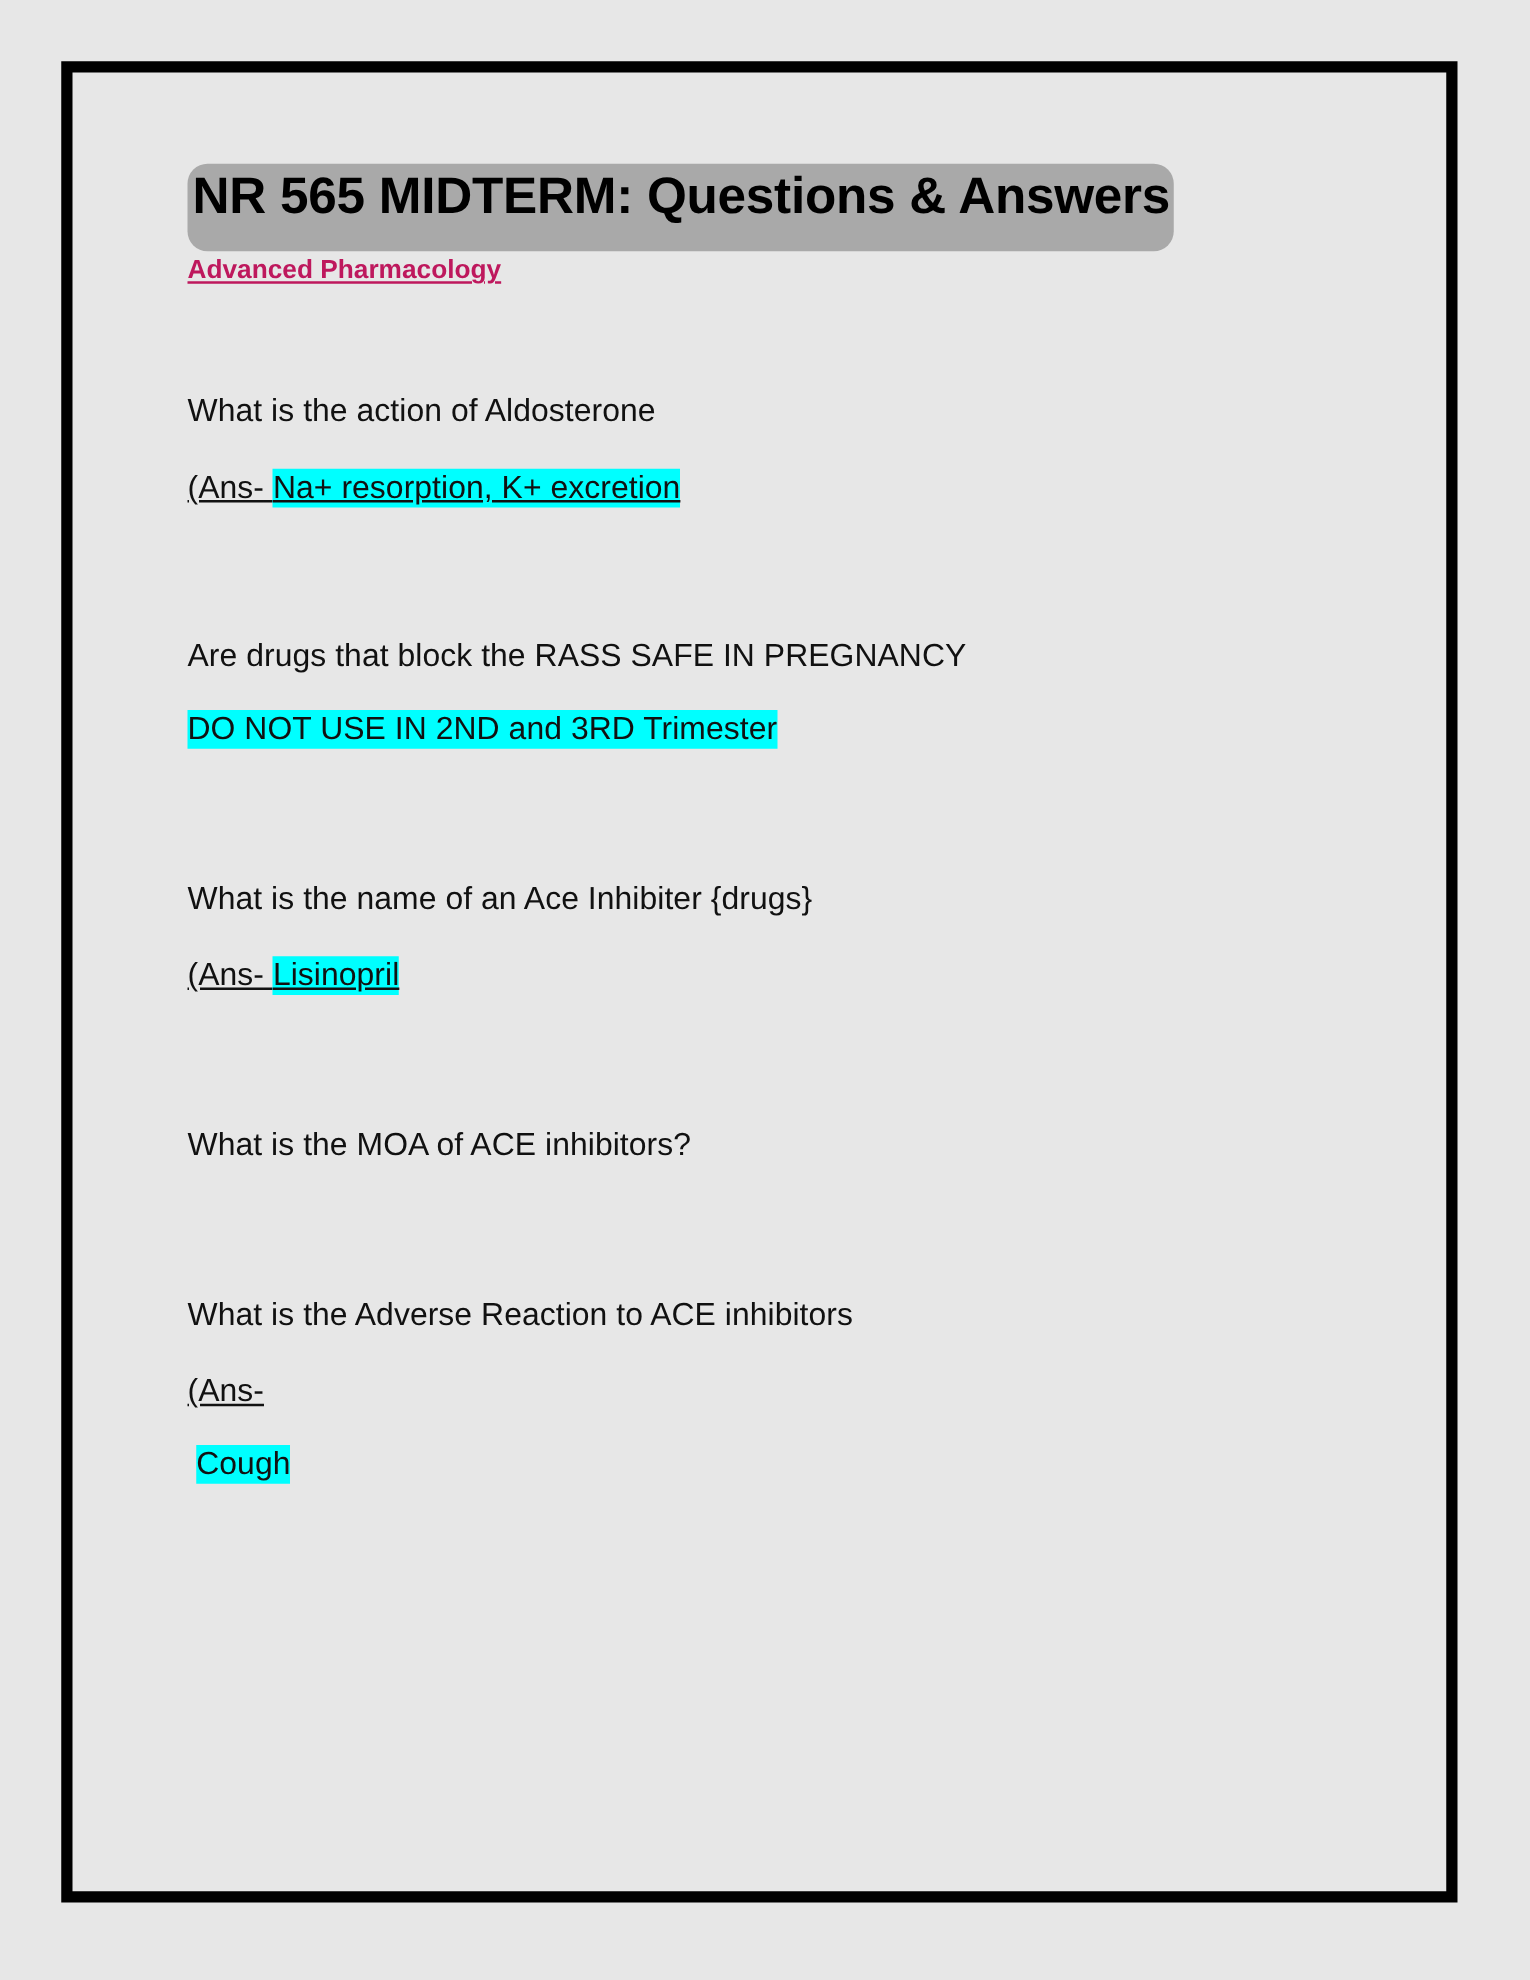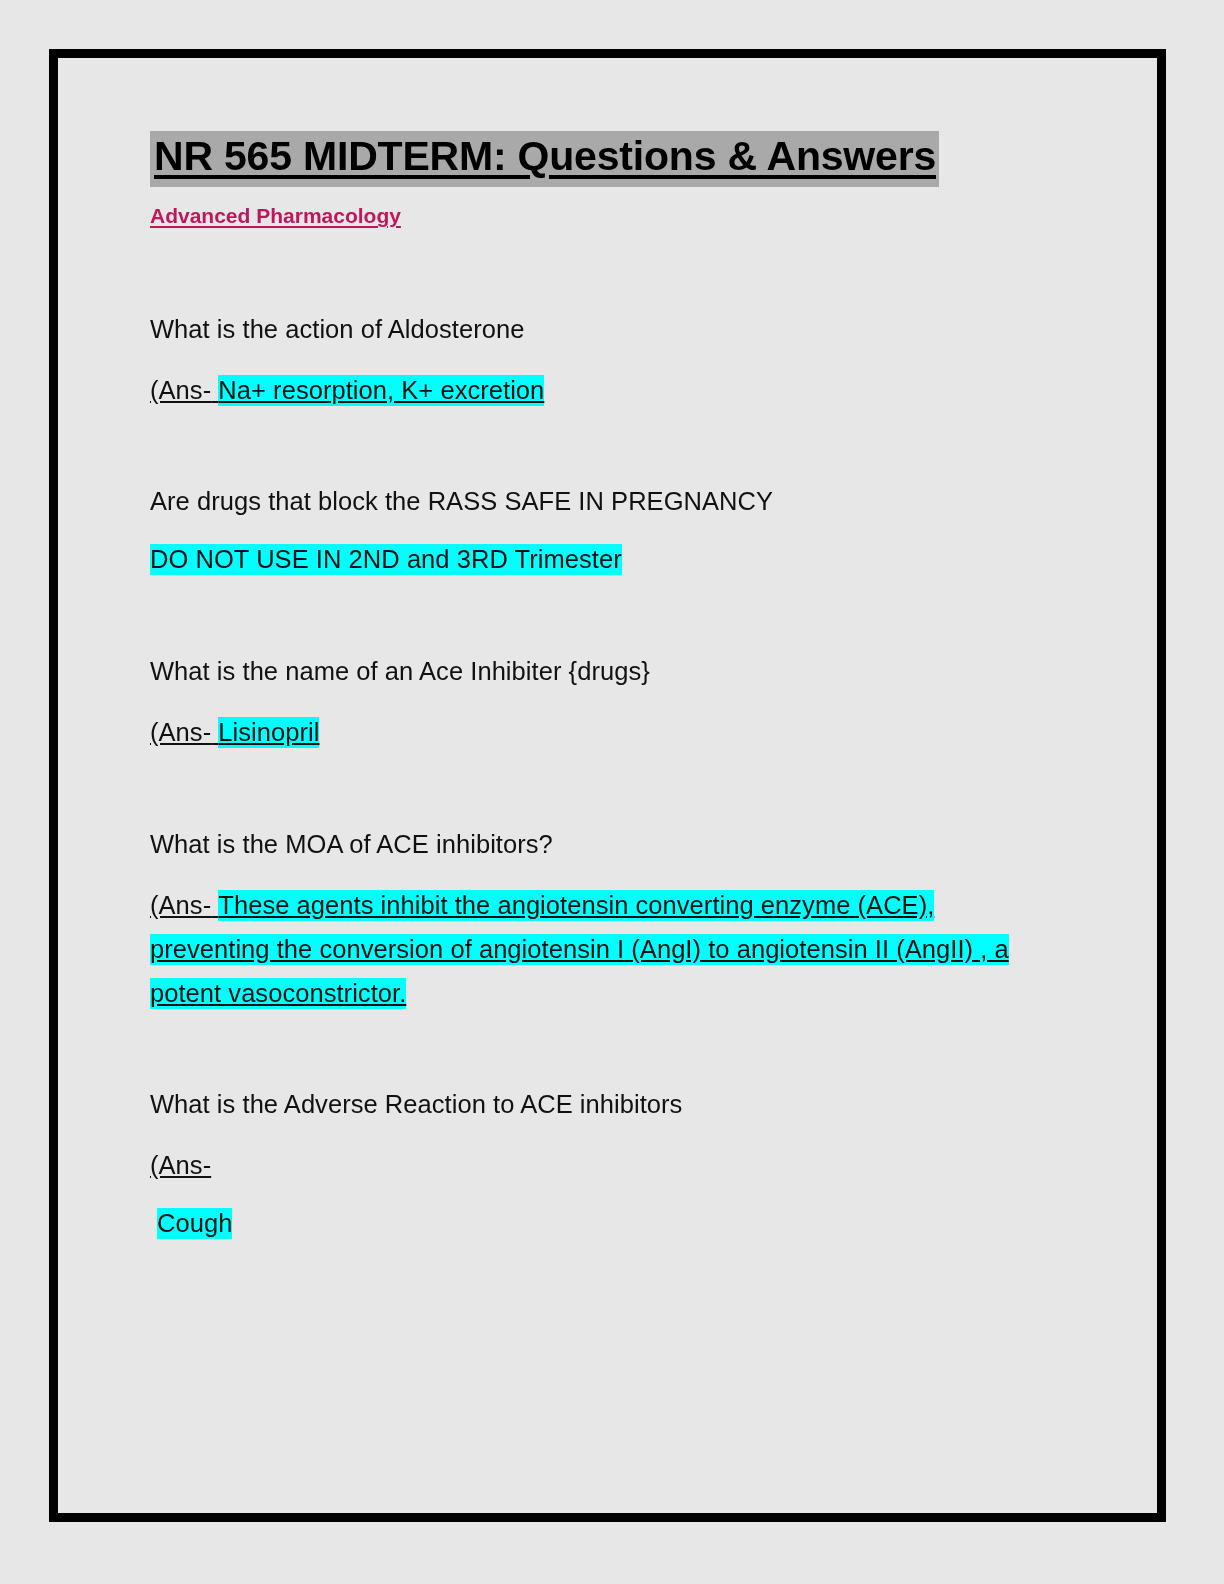--- a/index.html
+++ b/index.html
@@ -38,43 +38,43 @@
     margin: 0;
     font-size: 41px;
     font-weight: bold;
     line-height: 1.28;
     color: #000000;
     letter-spacing: -0.2px;
     white-space: nowrap;
   }
   .doc-title .t-hl {
     background: #a9a9a9;
-    text-decoration: underline;
     text-decoration-thickness: 4px;
     text-underline-offset: 5px;
-    padding: 2px 3px 8px 4px;
+    padding: 2px 3px 22px 4px;
+    border-radius: 16px;
   }
 
   
   .doc-subtitle {
     margin: 20px 0 0 0;
     font-size: 21px;
     font-weight: bold;
     color: #be185d;
     line-height: 1.3;
   }
   .doc-subtitle .s-txt {
     text-decoration: underline;
     text-decoration-thickness: 2px;
     text-underline-offset: 3px;
   }
 
   
   .qa-block {
-    margin-top: 68px;
+    margin-top: 92px;
   }
   .qa-block.first { margin-top: 78px; }
 
   .line {
     font-size: 25.5px;
     line-height: 1.72;
     color: #111111;
     margin: 0;
     letter-spacing: 0.05px;
   }
@@ -113,21 +113,20 @@
       <p class="line cont"><span class="hl">DO NOT USE IN 2ND and 3RD Trimester</span></p>
     </div>
 
     <div class="qa-block">
       <p class="line q">What is the name of an Ace Inhibiter {drugs}</p>
       <p class="line a"><span>(Ans-</span><span>&nbsp;</span><span class="hl">Lisinopril</span></p>
     </div>
 
     <div class="qa-block">
       <p class="line q">What is the MOA of ACE inhibitors?</p>
-      <p class="line a para"><span>(Ans-</span><span>&nbsp;</span><span class="hl">These agents inhibit the angiotensin converting enzyme (ACE), preventing the conversion of angiotensin I (AngI) to angiotensin II (AngII) , a potent vasoconstrictor.</span></p>
     </div>
 
     <div class="qa-block">
       <p class="line q">What is the Adverse Reaction to ACE inhibitors</p>
       <p class="line a"><span> (Ans-</span></p>
       <p class="line cont indent"><span class="hl">Cough</span></p>
     </div>
 
   </div>
 </div>

